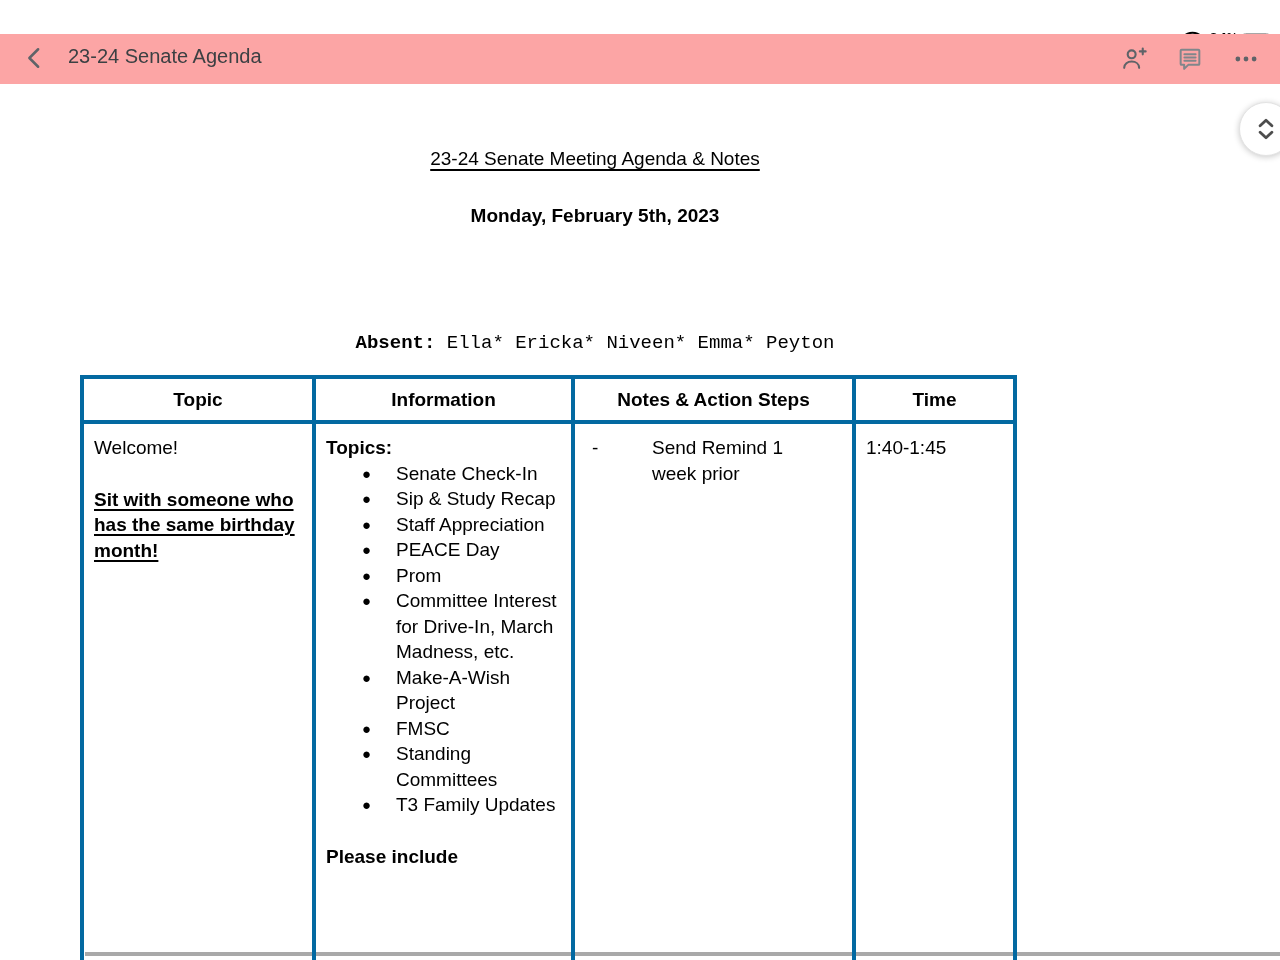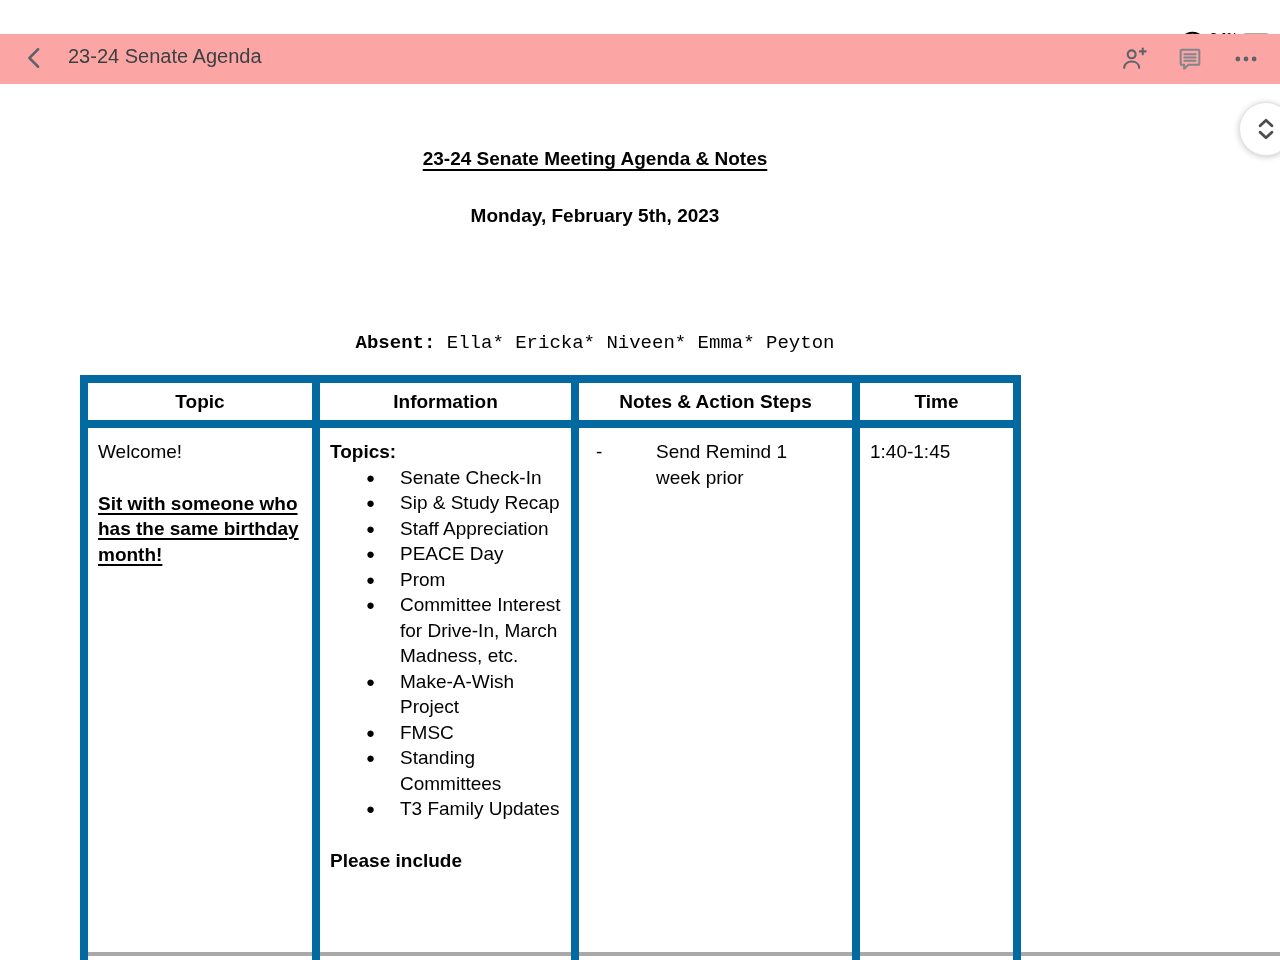--- a/index.html
+++ b/index.html
@@ -30,34 +30,34 @@
 
   
   .scroll-bubble {
     position:absolute; left:1239px; top:102px; width:54px; height:54px; border-radius:50%;
     background:#fff; border:1px solid #e3e3e3; box-shadow:0 1px 6px rgba(0,0,0,.22);
     display:flex; align-items:center; justify-content:center;
   }
 
   
   .doc-line { position:absolute; left:0; width:1190px; text-align:center; font-size:19px; line-height:26px; }
-  .h-title { top:146px; font-weight:700; text-decoration:underline; text-decoration-thickness:2px; text-underline-offset:4px; }
+  .h-title { top:146px; font-weight:400; text-decoration:underline; text-decoration-thickness:2px; text-underline-offset:4px; }
   .h-date  { top:203px; font-weight:700; }
   .h-time  { top:260px; font-weight:700; }
   .h-absent{ top:330px;font-family:Liberation Mono, monospace; }
   .h-absent b { font-weight:700; }
 
   
   table.agenda {
     position:absolute; left:80px; top:375px; width:933px;
     border-collapse:collapse; table-layout:fixed; background:transparent; z-index:2;
   }
   table.agenda col.c1{width:232px;} table.agenda col.c2{width:259px;}
   table.agenda col.c3{width:281px;} table.agenda col.c4{width:161px;}
-  table.agenda th, table.agenda td { border:8px solid #0369a1; vertical-align:top; }
+  table.agenda th, table.agenda td { border:4px solid #0369a1; vertical-align:top; }
   table.agenda th { height:45px; font-size:19px; font-weight:700; text-align:center; vertical-align:middle; }
   table.agenda td { height:620px; padding:11px 10px 0 10px; font-size:19px; line-height:25.5px; }
 
   .cell-topic .welcome { margin-bottom:26px; }
   .cell-topic .sit { font-weight:700; text-decoration:underline; text-decoration-thickness:2px; text-underline-offset:3px; }
 
   .cell-info .topics-label { font-weight:700; }
   .cell-info ul { list-style:none; }
   .cell-info li { display:flex; align-items:flex-start; }
   .cell-info .bullet { width:34px; margin-left:36px; flex:none; font-size:15px; line-height:25.5px; }

